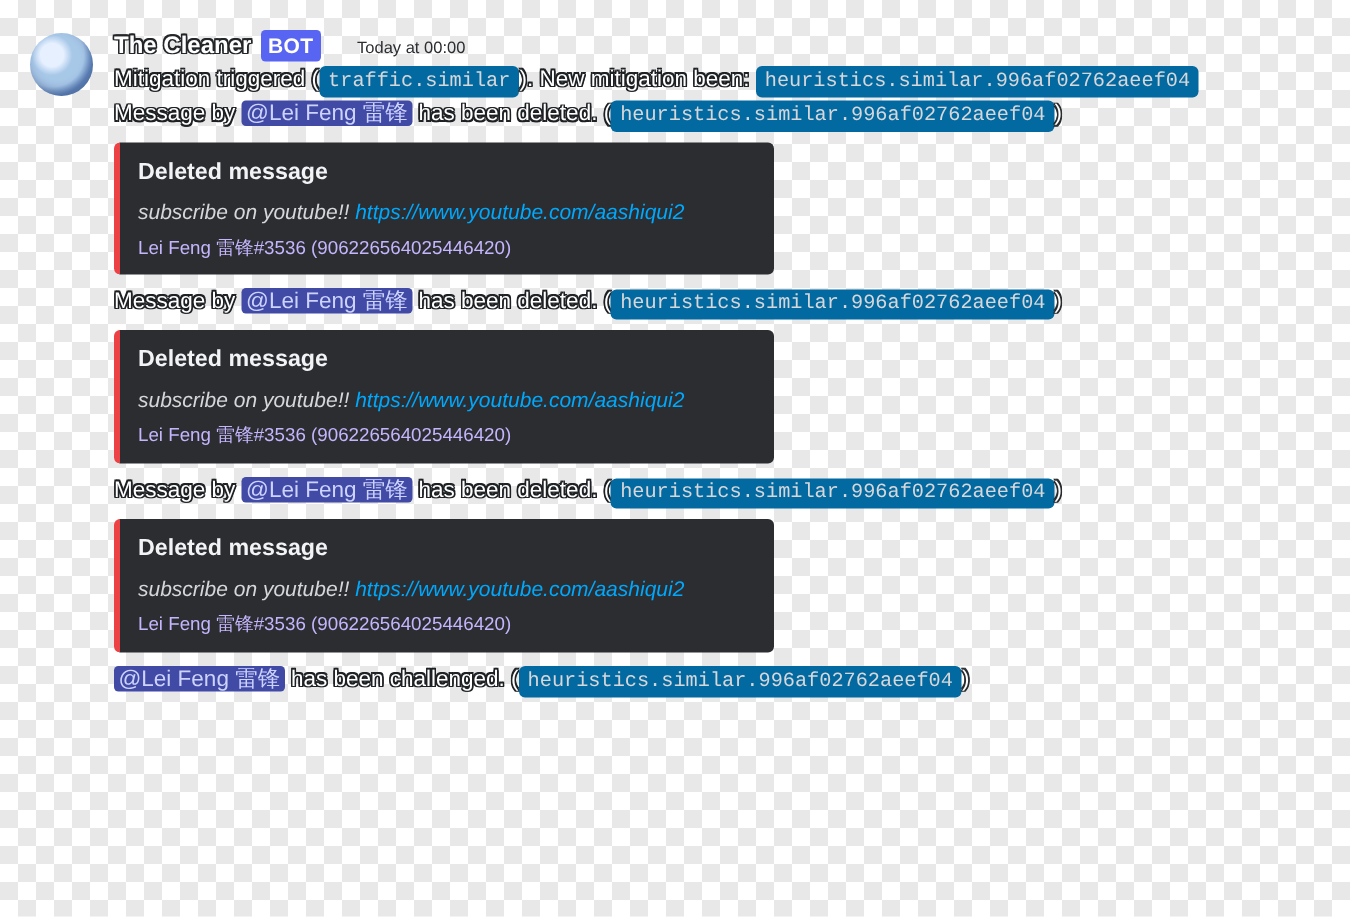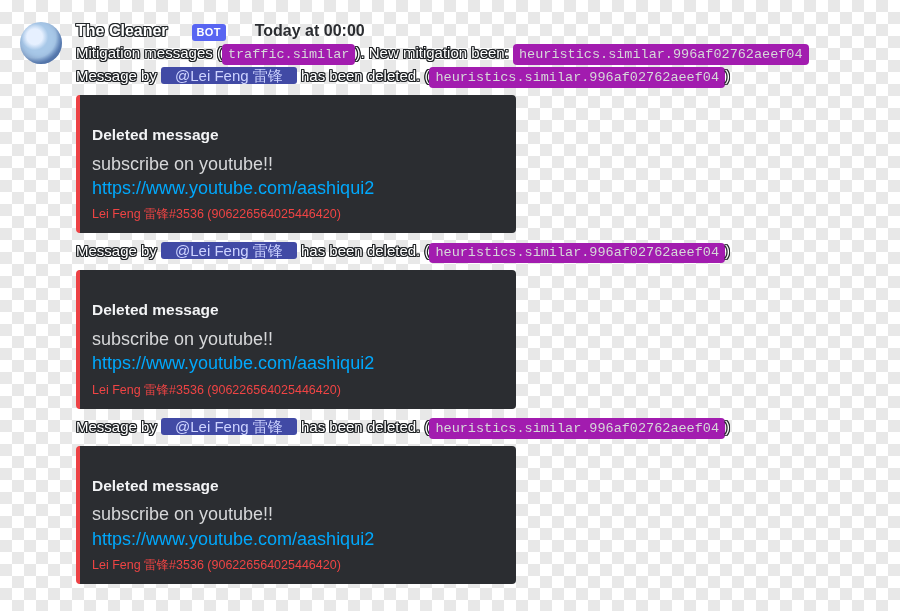--- a/index.html
+++ b/index.html
@@ -20,75 +20,75 @@
     line-height: 1.35;
   }
   .message-block { display: flex; gap: 14px; }
   .avatar {
     width: 42px; height: 42px; border-radius: 50%;
     background: radial-gradient(circle at 35% 35%, #e6f0ff 0 20%, #a8c8e8 35% 55%, #6b93c9 70% 100%);
     flex-shrink: 0; margin-top: 2px;
     box-shadow: inset -2px -4px 6px rgba(40,60,110,.4);
   }
   .content { flex: 1; min-width: 0; }
-  .header-row { display: flex; align-items: baseline; gap: 24px; margin-bottom: 1px; }
+  .header-row { display: flex; align-items: baseline; gap: 6px; margin-bottom: 1px; }
   .author {
     color: #fff; font-weight: 600; font-size: 16px;
     text-shadow: -1px 0 #23272a, 1px 0 #23272a, 0 -1px #23272a, 0 1px #23272a,
                  -1px -1px #23272a, 1px 1px #23272a, -1px 1px #23272a, 1px -1px #23272a;
   }
   .bot-tag {
-    background: #5865f2; color: #fff; font-size: 11px; font-weight: 600;
+    background: #5865f2; color: #fff; font-size: 14px; font-weight: 600;
     padding: 1px 5px; border-radius: 3px; letter-spacing: .3px;
     display: inline-flex; align-items: center;
   }
-  .timestamp { color: #2b2d31; font-size: 16px; font-weight: 700; margin-left: 5px; }
+  .timestamp { color: #2b2d31; font-size: 11px; font-weight: 400; margin-left: 18px; }
   .msg-line { margin-top: 1px; color: #fff;
     text-shadow: -1px 0 #1e2124, 1px 0 #1e2124, 0 -1px #1e2124, 0 1px #1e2124,
                  -1px -1px #1e2124, 1px 1px #1e2124, -1px 1px #1e2124, 1px -1px #1e2124;
   }
   .mention {
-    background: #414aa5; color: #cdd3ff; padding: 0 14px; border-radius: 3px;
+    background: #414aa5; color: #cdd3ff; padding: 0 3px; border-radius: 3px;
     text-shadow: none; font-weight: 500;
   }
   .code-chip {
-    background: #a21caf; color: #d6d7d9; font-family: Consolas, "Courier New", monospace;
+    background: #0369a1; color: #d6d7d9; font-family: Consolas, "Courier New", monospace;
     font-size: 13.5px; padding: 1.5px 6px; border-radius: 4px;
     text-shadow: none; display: inline-block; line-height: 1.3;
   }
   .paren { opacity: .95; }
   .embed {
     margin: 7px 0 8px 0;
     background: #2b2d31;
     border-left: 4px solid #ed4245;
     border-radius: 4px;
     padding: 10px 14px 10px 12px;
     width: 440px;
     max-width: 100%;
   }
-  .embed-title { color: #f2f3f5; font-weight: 700; font-size: 15.5px; margin-bottom: 6px; margin-top: 20px; }
-  .embed-body { color: #d6d7d9; font-size: 18px; margin-bottom: 6px; }
+  .embed-title { color: #f2f3f5; font-weight: 700; font-size: 15.5px; margin-bottom: 6px; }
+  .embed-body { color: #d6d7d9; font-size: 14px; margin-bottom: 6px; font-style: italic; }
   .embed-body a { color: #00a8fc; text-decoration: none; }
-  .embed-footer { color: #ef4444; font-size: 12.5px; }
+  .embed-footer { color: #c4b5fd; font-size: 12.5px; }
 </style>
 </head>
 <body>
 
 <div class="message-block">
   <div class="avatar"></div>
   <div class="content">
 
     <div class="header-row">
       <span class="author">The Cleaner</span>
       <span class="bot-tag">BOT</span>
       <span class="timestamp">Today at 00:00</span>
     </div>
 
     <div class="msg-line">
-      <span>Mitigation messages (</span><span class="code-chip">traffic.similar</span><span>). New mitigation been:</span>
+      <span>Mitigation triggered (</span><span class="code-chip">traffic.similar</span><span>). New mitigation been:</span>
       <span class="code-chip">heuristics.similar.996af02762aeef04</span>
     </div>
 
     <div class="msg-line">
       <span>Message by </span><span class="mention">@Lei Feng 雷锋</span><span> has been deleted. (</span><span class="code-chip">heuristics.similar.996af02762aeef04</span><span class="paren">)</span>
     </div>
 
 
     <div class="embed">
       <div class="embed-title">Deleted message</div>
@@ -115,15 +115,18 @@
     </div>
 
     <div class="embed">
       <div class="embed-title">Deleted message</div>
       <div class="embed-body">
         <span>subscribe on youtube!! </span><a href="#">https://www.youtube.com/aashiqui2</a>
       </div>
       <div class="embed-footer">Lei Feng 雷锋#3536 (906226564025446420)</div>
     </div>
 
+    <div class="msg-line">
+      <span class="mention">@Lei Feng 雷锋</span><span> has been challenged. (</span><span class="code-chip">heuristics.similar.996af02762aeef04</span><span class="paren">)</span>
+    </div>
 
   </div>
 </div>
 
 </body></html>

